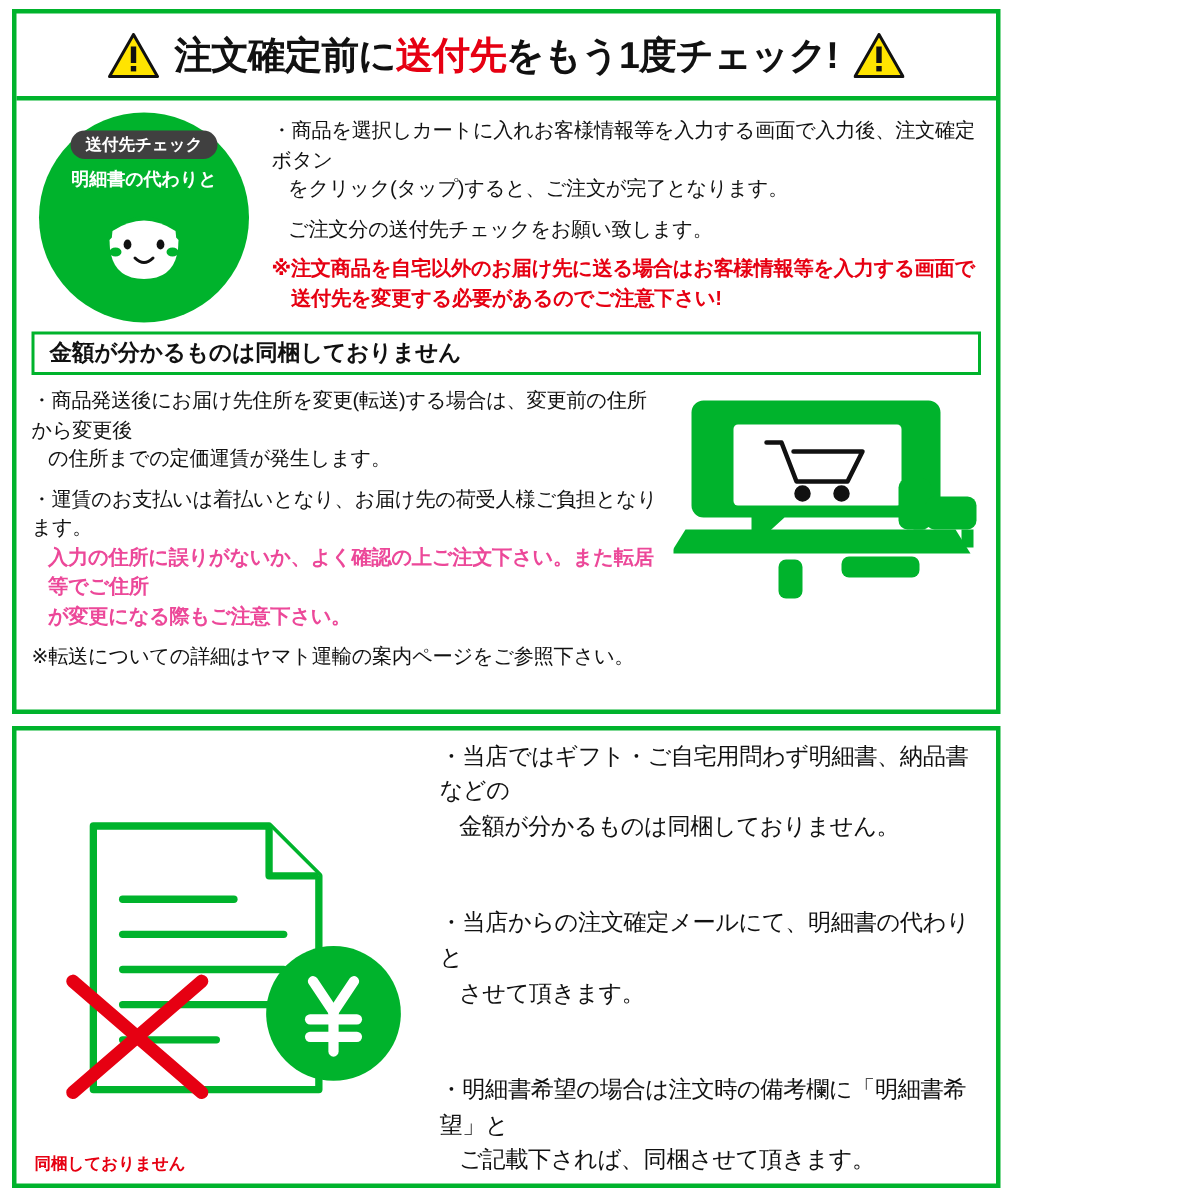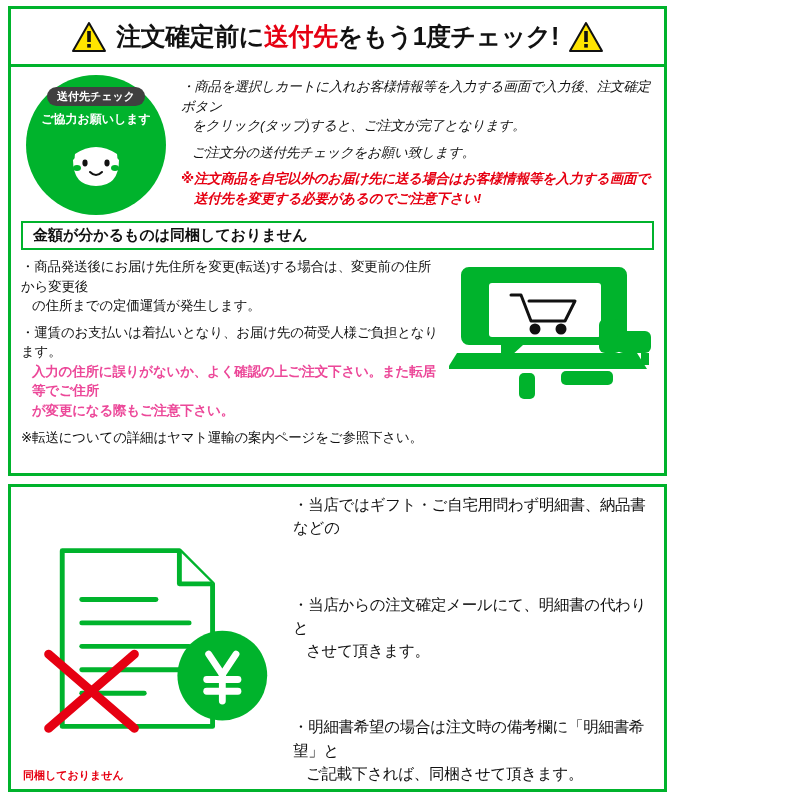--- a/index.html
+++ b/index.html
@@ -77,21 +77,20 @@
     color:#fff;font-size:12px;font-weight:bold;
     margin-top:5px;white-space:nowrap;
   }
   .face{
     margin-top:2px;
     width:66px;height:58px;
   }
   .p1-bullets{
     flex:1 1 auto;
     padding-top:2px;
-    font-style:italic;
   }
   .bl{
     font-size:13.5px;line-height:1.45;
     margin-bottom:7px;
     color:#111;
     letter-spacing:-0.2px;
   }
   .bl .ind{display:block;padding-left:11px;}
   .note{
     color:#e60012;font-weight:bold;
@@ -190,21 +189,21 @@
       </span>
     </div>
 
     <div class="p1-body">
 
       <div class="p1-top">
 
         <div class="badge">
           <div class="badge-circle">
             <div class="badge-pill">送付先チェック</div>
-            <div class="badge-sub">ご協力お願いします</div>
+            <div class="badge-sub">明細書の代わりと</div>
             <div class="face">
               <svg viewBox="0 0 66 58" width="66" height="58">
                 <path d="M10 30 q23 -26 46 0 q0 26 -23 26 q-23 0 -23 -26 z" fill="#ffffff" stroke="#00b32c" stroke-width="0"></path>
                 <path d="M10 26 q23 -24 46 0" fill="#00b32c"></path>
                 <path d="M12 24 q21 -14 42 0 q2 14 -4 22 q-17 13 -34 0 q-6 -8 -4 -22z" fill="#fff"></path>
                 <ellipse cx="22" cy="33" rx="2.6" ry="3.4" fill="#111"></ellipse>
                 <ellipse cx="44" cy="33" rx="2.6" ry="3.4" fill="#111"></ellipse>
                 <path d="M27 42 q6 6 12 0" stroke="#111" stroke-width="2" fill="none" stroke-linecap="round"></path>
                 <ellipse cx="14" cy="38" rx="4" ry="3" fill="#00b32c"></ellipse>
                 <ellipse cx="52" cy="38" rx="4" ry="3" fill="#00b32c"></ellipse>
@@ -304,20 +303,21 @@
             <line x1="22" y1="120" x2="110" y2="196"></line>
             <line x1="110" y1="120" x2="22" y2="196"></line>
           </g>
         </svg>
         <div class="cap">同梱しておりません</div>
       </div>
 
       <div class="p2-right">
         <div class="p2-bl">
           <span>・当店ではギフト・ご自宅用問わず明細書、納品書などの</span>
+          <span class="ind">金額が分かるものは同梱しておりません。</span>
         </div>
         <div class="p2-bl">
           <span>・当店からの注文確定メールにて、明細書の代わりと</span>
           <span class="ind">させて頂きます。</span>
         </div>
         <div class="p2-bl">
           <span>・明細書希望の場合は注文時の備考欄に「明細書希望」と</span>
           <span class="ind">ご記載下されば、同梱させて頂きます。</span>
         </div>
       </div>

